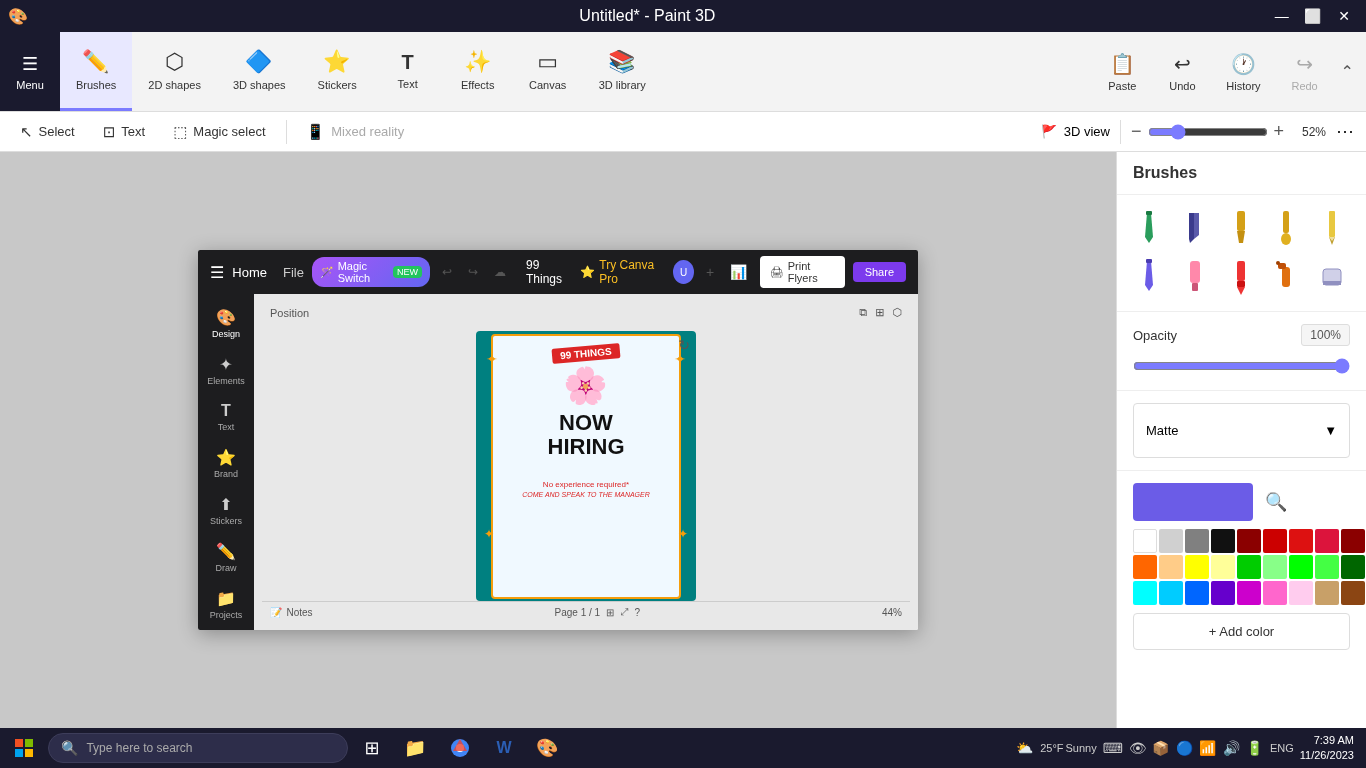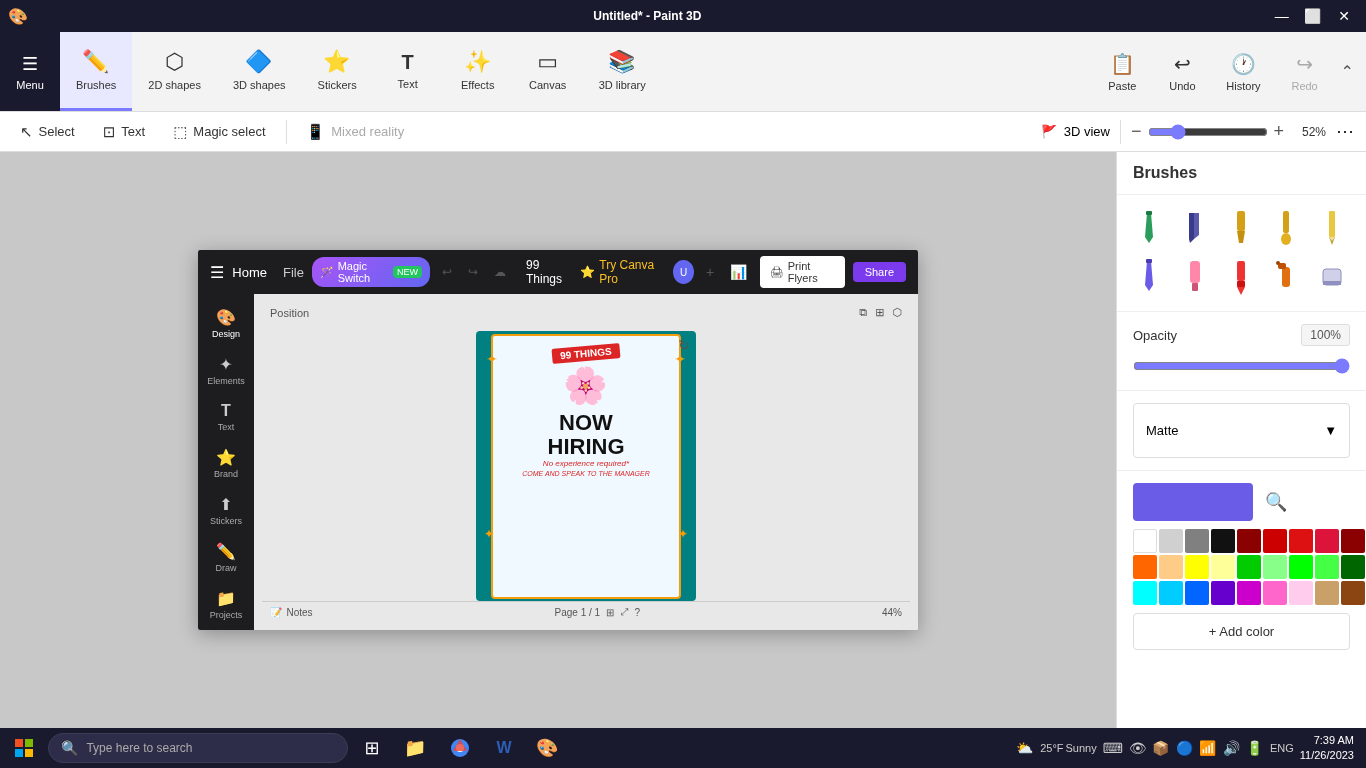--- a/index.html
+++ b/index.html
@@ -257,21 +257,21 @@
       margin-bottom: 4px;
     }
     .canva-flower { font-size: 36px; margin-bottom: 4px; }
     .canva-now-hiring {
       font-size: 22px;
       font-weight: 900;
       color: #111;
       text-align: center;
       line-height: 1.1;
     }
-    .canva-subtitle { font-size: 8px; color: #dc2626; font-style: italic; margin-top: 0; }
+    .canva-subtitle { font-size: 8px; color: #dc2626; margin-top: 21px; }
     .canva-cta { font-size: 7px; color: #dc2626; font-style: italic; margin-top: 2px; text-align: center; }
     .canva-sparkles {
       position: absolute;
       top: 20px; left: 10px;
       color: #f59e0b;
       font-size: 14px;
     }
     .canva-sparkle2 { position: absolute; top: 20px; right: 10px; color: #f59e0b; font-size: 14px; }
     .canva-sparkle3 { position: absolute; bottom: 60px; left: 8px; color: #f59e0b; font-size: 12px; }
     .canva-sparkle4 { position: absolute; bottom: 60px; right: 8px; color: #f59e0b; font-size: 12px; }
@@ -434,21 +434,21 @@
     .taskbar-sys { display: flex; align-items: center; gap: 6px; padding-right: 8px; }
     .sys-item { font-size: 11px; color: #ccc; display: flex; align-items: center; gap: 2px; }
     .sys-icon { font-size: 14px; color: #ccc; }
     .taskbar-clock { color: white; font-size: 11px; text-align: right; line-height: 1.4; }
   </style>
 </head>
 <body>
 
 <div id="titlebar">
   <span style="font-size:16px;">🎨</span>
-  <span style="flex:1;text-align:center;font-size:12px;font-weight:bold;">Untitled* - Paint 3D</span>
+  <span style="flex:1;text-align:center;font-size:16px;">Untitled* - Paint 3D</span>
   <div style="display:flex;gap:0;">
     <button class="title-btn">—</button>
     <button class="title-btn">⬜</button>
     <button class="title-btn close">✕</button>
   </div>
 </div>
 
 <div id="toolbar">
   <div class="toolbar-menu">
     <span class="hamburger">☰</span>

